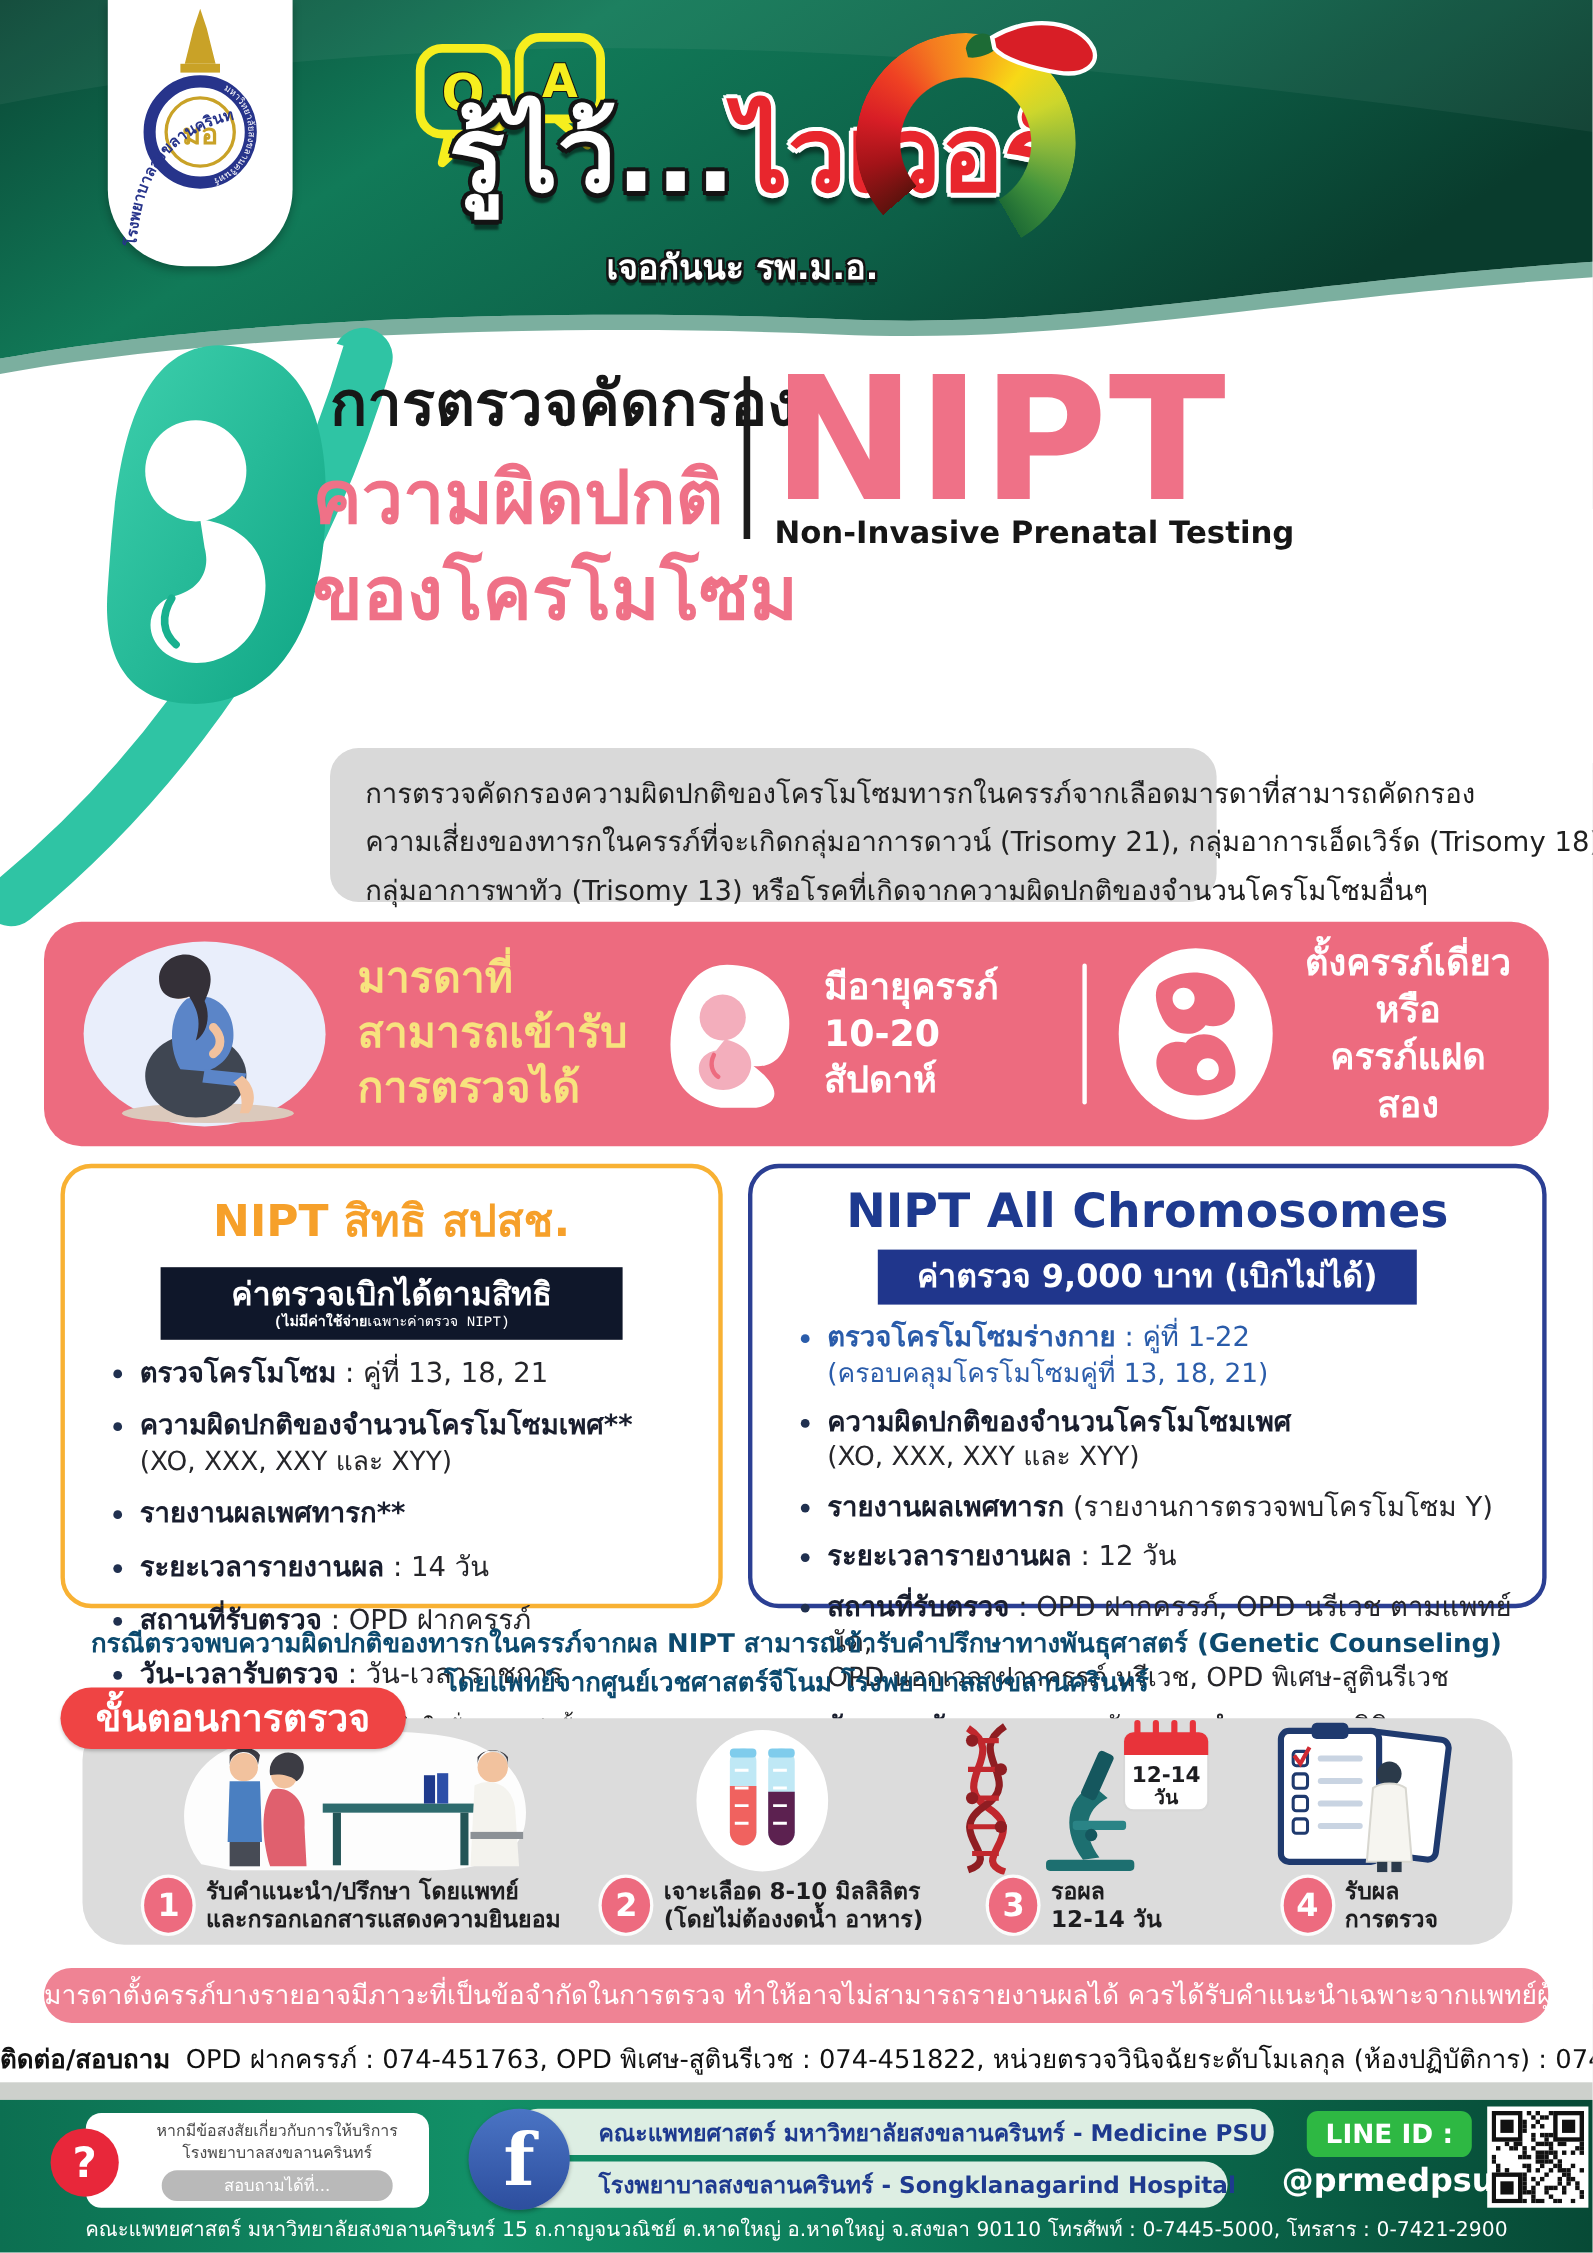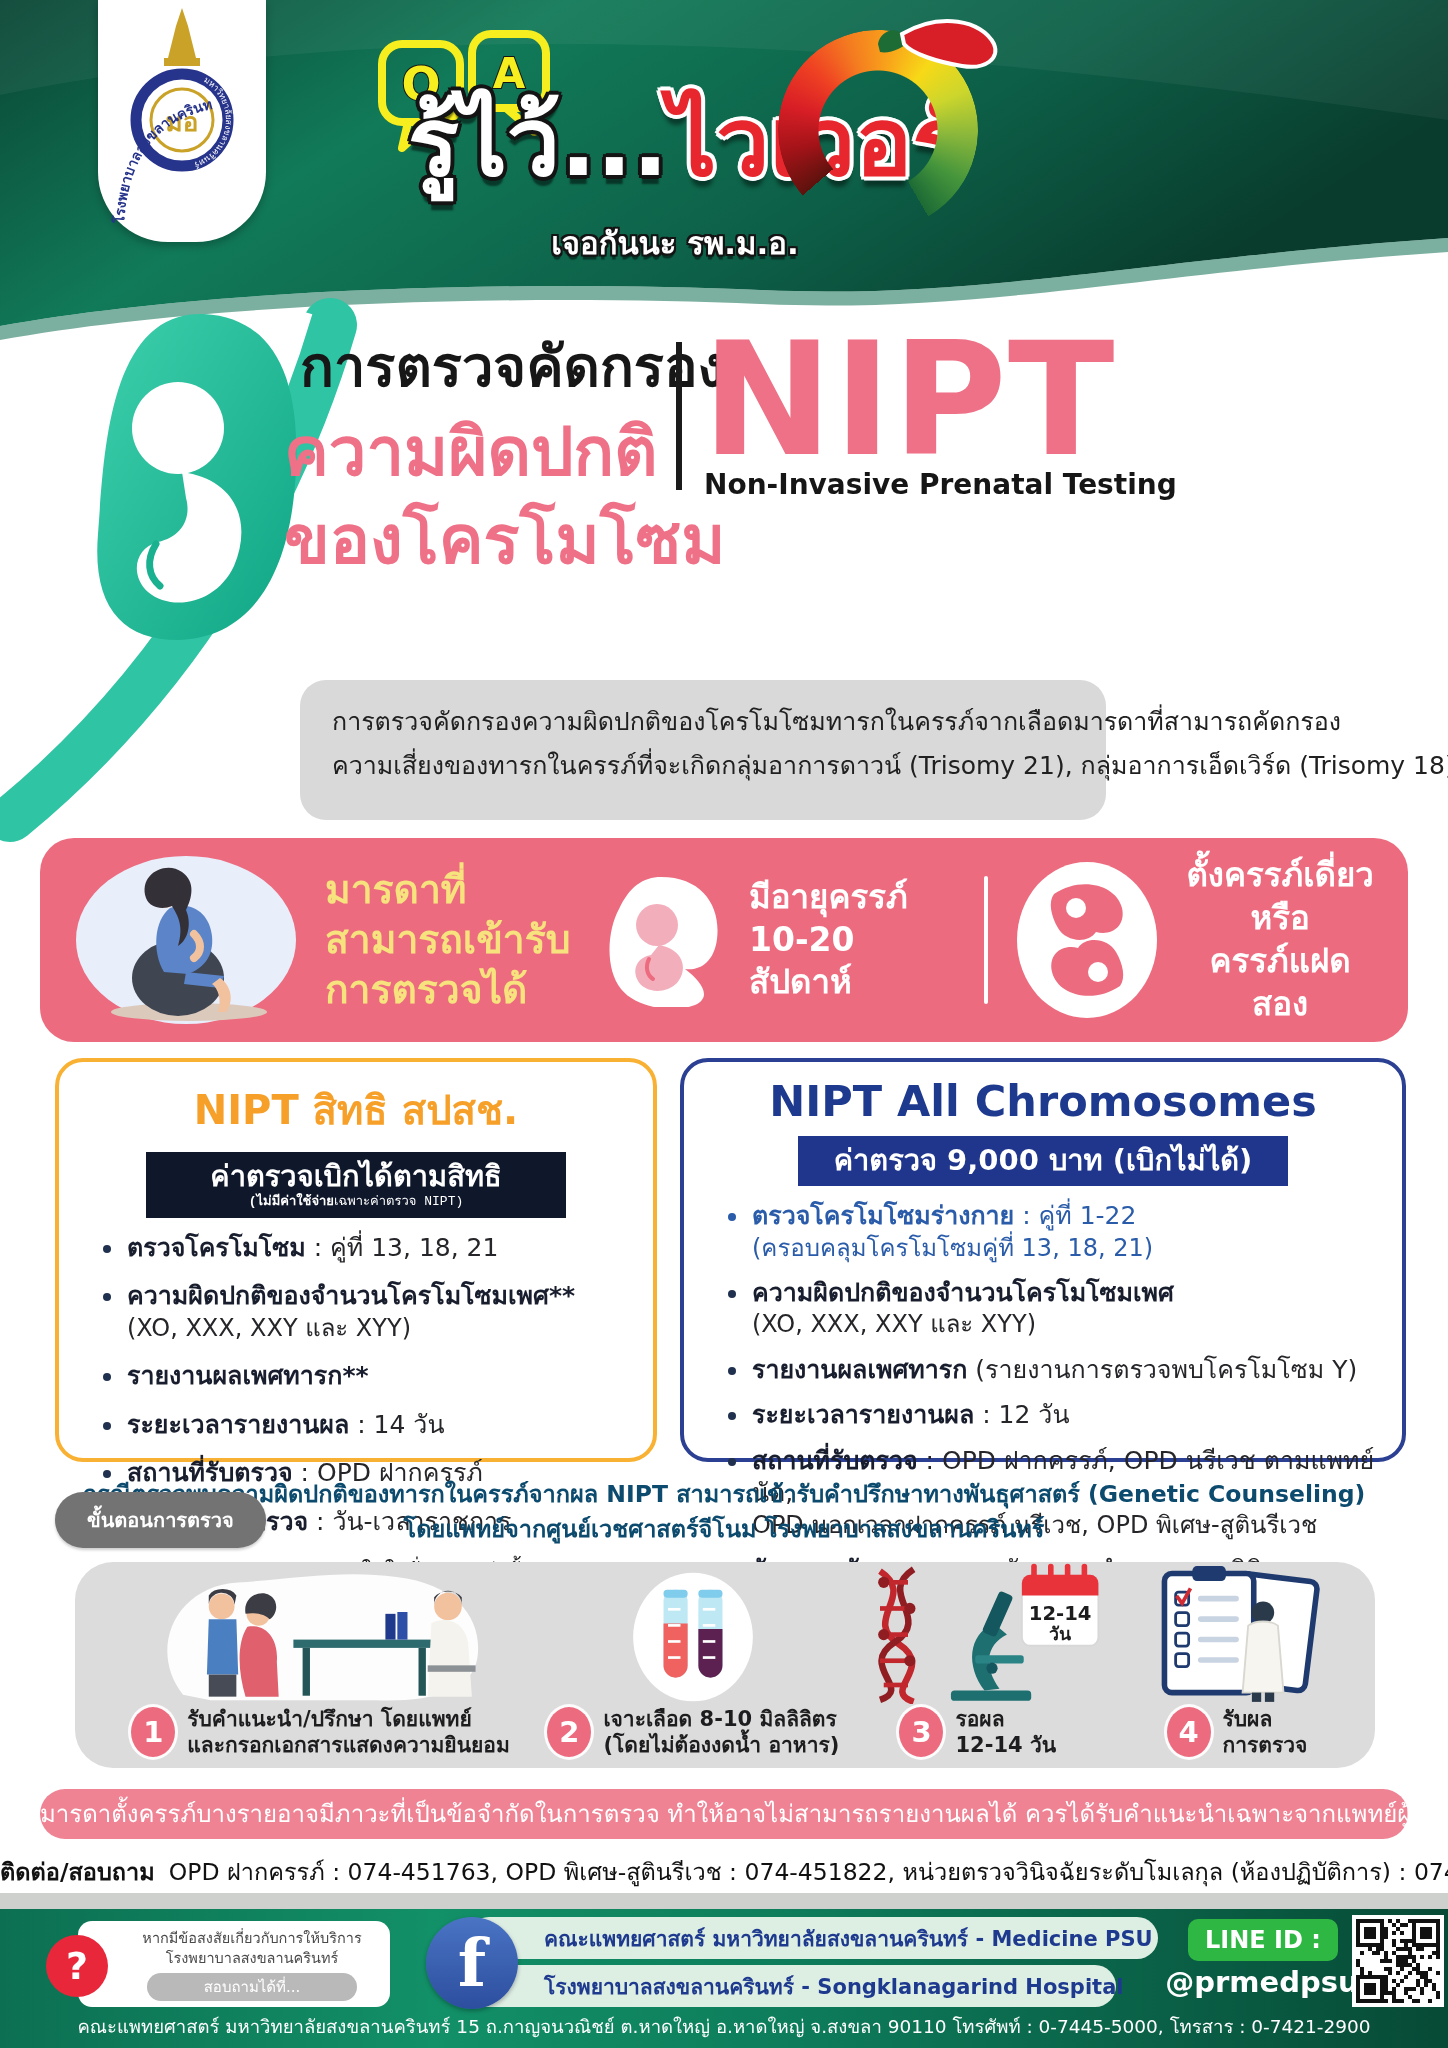--- a/index.html
+++ b/index.html
@@ -74,22 +74,22 @@
   .accent .bb,.accent .br,.accent .bs{color:#2a5caa;}
   .accent .dot{background:#2a5caa;}
   .footnote{text-align:center;font-size:20px;color:#1c1c1c;margin-top:4px;}
 
   
   .gnote{position:absolute;left:0;top:1477px;width:1448px;text-align:center;color:#0c4a6e;font-weight:800;
     font-size:23.5px;line-height:1.5;}
 
   
   .steps-box{position:absolute;left:75px;top:1562px;width:1300px;height:206px;background:#dcdcdc;border-radius:38px;}
-  .steps-pill{position:absolute;left:55px;top:1492px;height:56px;padding:0 32px;background:#737373;border-radius:28px;
-    color:#fff;font-size:20px;font-weight:800;display:flex;align-items:center;z-index:3;box-shadow:0 2px 3px rgba(0,0,0,.2);}
+  .steps-pill{position:absolute;left:55px;top:1534px;height:56px;padding:0 32px;background:#ef4444;border-radius:28px;
+    color:#fff;font-size:34px;font-weight:800;display:flex;align-items:center;z-index:3;box-shadow:0 2px 3px rgba(0,0,0,.2);}
   .steps-row{position:absolute;left:0;top:0;width:100%;height:100%;display:flex;align-items:stretch;padding:8px 18px 10px 18px;box-sizing:border-box;}
   .step{display:flex;flex-direction:column;align-items:center;justify-content:flex-end;}
   .s1{width:36%;} .s2{width:23%;} .s3{width:22%;} .s4{width:19%;}
   .step-icon{flex:1 1 auto;display:flex;align-items:flex-end;justify-content:center;}
   .step-label{display:flex;align-items:center;gap:12px;margin-top:2px;}
   .step-num{width:44px;height:50px;border-radius:50%;background:#ed6b7f;color:#fff;font-size:29px;font-weight:800;
     display:flex;align-items:center;justify-content:center;box-shadow:0 0 0 3px rgba(255,255,255,.9);flex:0 0 auto;}
   .step-text{font-size:21px;font-weight:800;color:#1d1d1f;line-height:1.25;white-space:nowrap;}
 
   
@@ -199,20 +199,21 @@
   <div class="intro-h-black">การตรวจคัดกรอง</div>
   <div class="intro-h-pink ip1">ความผิดปกติ</div>
   <div class="intro-h-pink ip2">ของโครโมโซม</div>
   <div class="intro-divider"></div>
   <div class="acronym">NIPT</div>
   <div class="acronym-full">Non-Invasive Prenatal Testing</div>
 
   <div class="desc-box">
     <div>การตรวจคัดกรองความผิดปกติของโครโมโซมทารกในครรภ์จากเลือดมารดาที่สามารถคัดกรอง</div>
     <div>ความเสี่ยงของทารกในครรภ์ที่จะเกิดกลุ่มอาการดาวน์ (Trisomy 21), กลุ่มอาการเอ็ดเวิร์ด (Trisomy 18),</div>
+    <div>กลุ่มอาการพาทัว (Trisomy 13) หรือโรคที่เกิดจากความผิดปกติของจำนวนโครโมโซมอื่นๆ</div>
   </div>
 
   <div class="elig">
     <svg class="mom-oval" viewBox="0 0 225 172">
       <ellipse cx="112" cy="86" rx="110" ry="84" fill="#e9eefb"></ellipse>
       <ellipse cx="115" cy="158" rx="78" ry="9" fill="#dbc9bc"></ellipse>
       <ellipse cx="104" cy="124" rx="46" ry="38" fill="#3f4652"></ellipse>
       <path d="M96,54 C118,46 136,60 138,82 C140,102 130,114 114,120 L90,118 C78,98 80,66 96,54 Z" fill="#5b85c8"></path>
       <path d="M112,118 L150,122 L146,134 L110,130 Z" fill="#5b85c8"></path>
       <path d="M146,124 C158,132 160,148 152,158 L144,158 C148,146 144,134 138,130 Z" fill="#f2c29e"></path>

